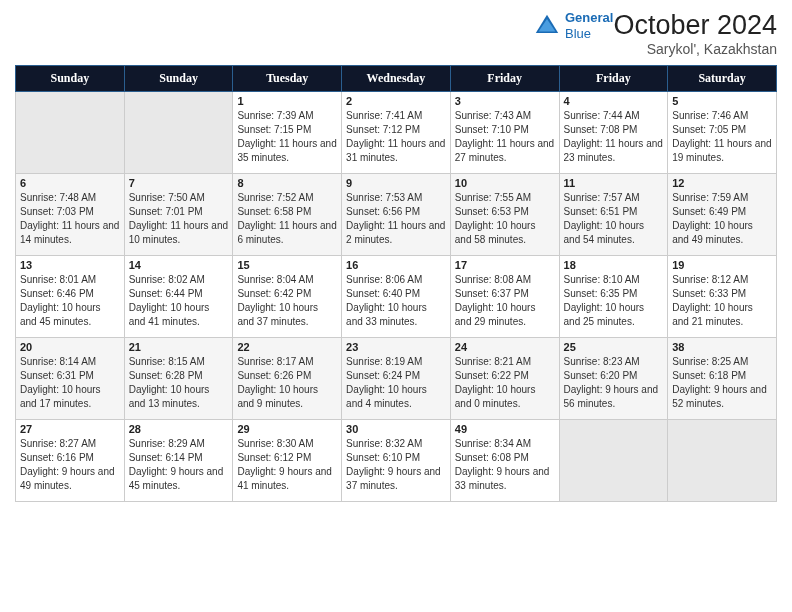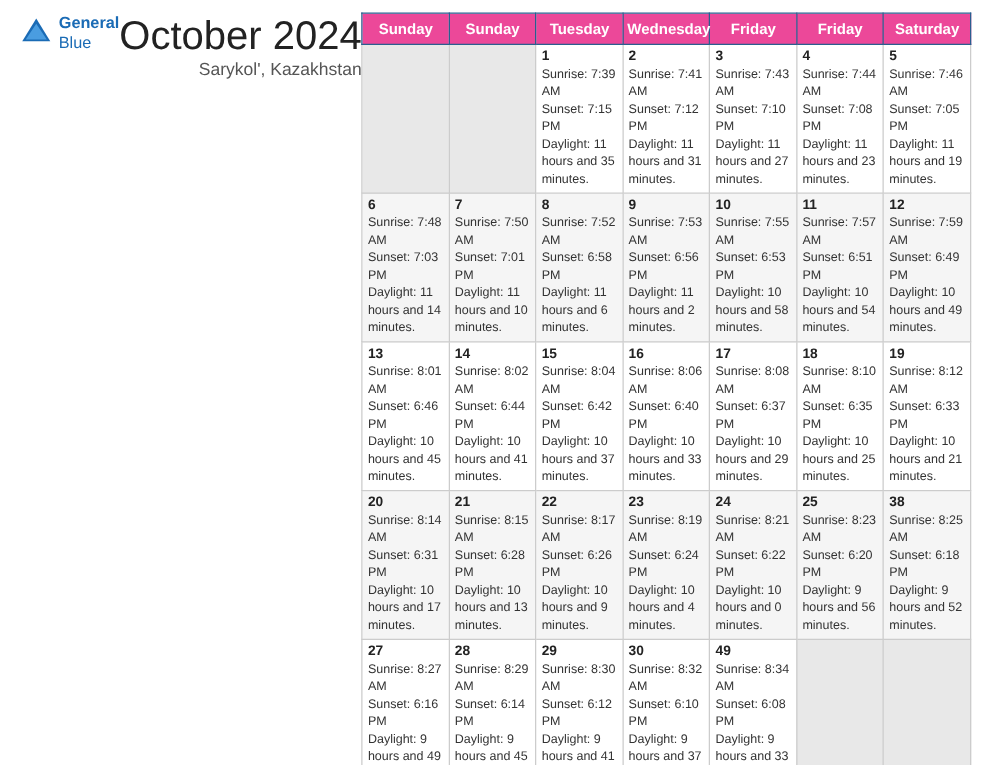--- a/index.html
+++ b/index.html
@@ -8,21 +8,22 @@
       height: 612px;
       font-family: Arial, sans-serif;
       background: #fff;
       overflow: hidden;
     }
     .page {
       width: 792px;
       height: 481px;
       padding: 10px 15px;
       display: flex;
-      flex-direction: row;
+      flex-direction: column;
+      align-items: flex-end;
     }
     .header {
       display: flex;
       justify-content: space-between;
       align-items: flex-start;
       margin-bottom: 8px;
     }
     .logo {
       display: flex;
       align-items: center;
@@ -38,21 +39,21 @@
       color: #1a6bb5;
     }
     .logo-icon {
       width: 28px;
       height: 28px;
     }
     .title-block {
       text-align: right;
     }
     .main-title {
-      font-size: 32px;
+      font-size: 27px;
       font-weight: normal;
       color: #222;
     }
     .subtitle {
       font-size: 14px;
       color: #555;
     }
     .calendar {
       flex: 1;
       border: 1px solid #ccc;
@@ -79,21 +80,22 @@
       background: #fff;
     }
     .calendar tr:nth-child(even) td {
       background: #f5f5f5;
     }
     .calendar tr:nth-child(odd) td {
       background: #fff;
     }
     
     .calendar thead tr td, .calendar thead tr th {
-      background: #ec4899;
+      background: #0f172a;
+      font-family: Liberation Serif, serif;
     }
     .day-num {
       font-size: 11px;
       font-weight: bold;
       color: #222;
       display: block;
       margin-bottom: 2px;
     }
     .day-info {
       font-size: 10px;

